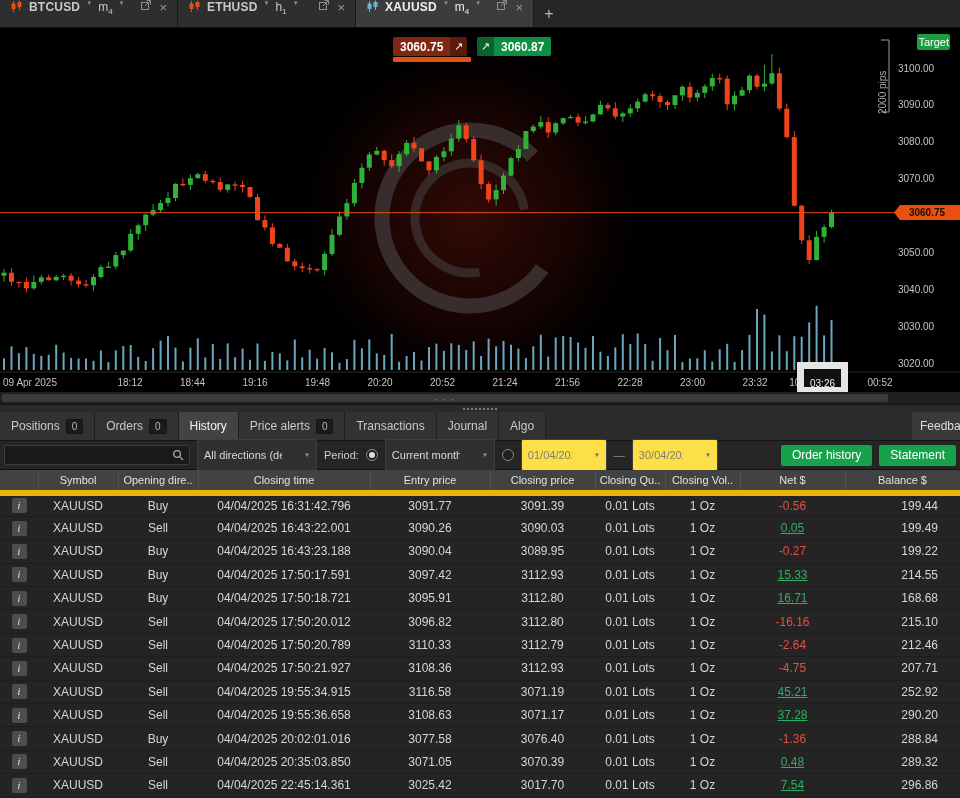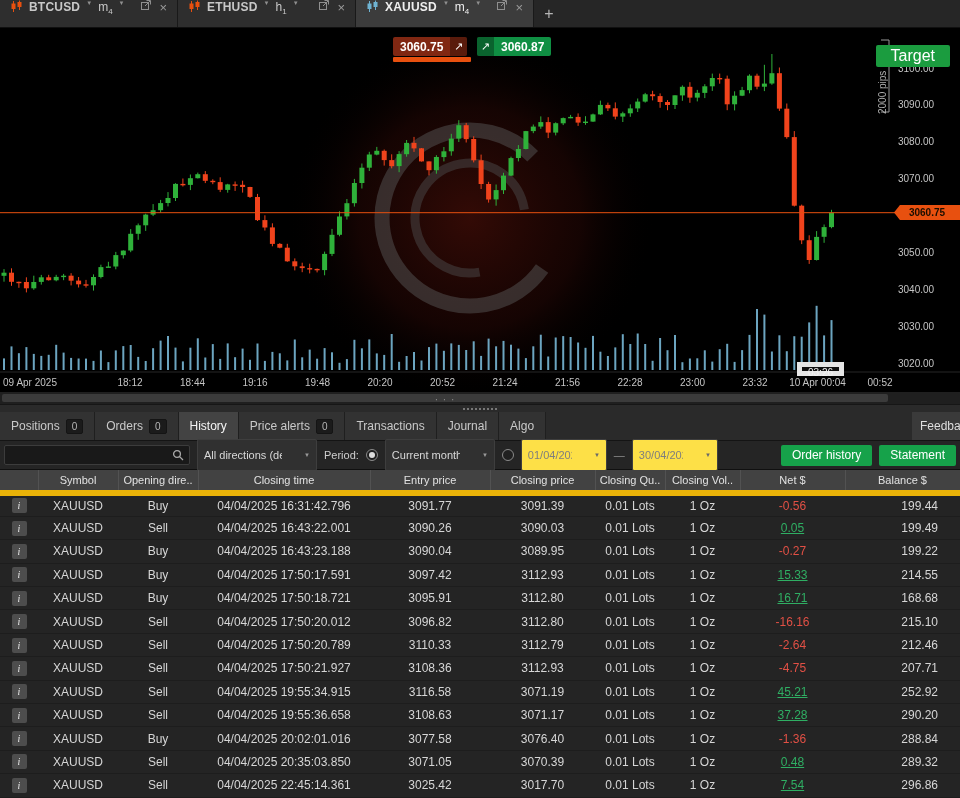--- a/index.html
+++ b/index.html
@@ -19,24 +19,24 @@
 
   
   .chart { position:relative; height:364px; background:#000; flex:0 0 auto; }
   .chart svg.plot { display:block; }
   .sell-btn, .buy-btn { position:absolute; top:9px; height:19px; display:flex; align-items:center; color:#fff; font-size:12px; font-weight:bold; border-radius:2px; overflow:hidden; }
   .sell-btn { left:393px; background:#802712; }
   .buy-btn  { left:477px; background:#0f8f43; }
   .btn-price { padding:0 7px; }
   .arrow-box { width:17px; height:19px; background:rgba(0,0,0,.3); display:flex; align-items:center; justify-content:center; font-size:11px; font-weight:normal; }
   .spread-bar { position:absolute; left:393px; top:29px; width:78px; height:5px; background:#e8500f; border-radius:1px; }
-  .target { position:absolute; right:10px; top:17px; background:#1b9c3f; color:#fff; font-size:16px; padding:2px 15px; border-radius:2px; }
+  .target { position:absolute; right:10px; top:6px; background:#1b9c3f; color:#fff; font-size:11px; padding:2px 1px; border-radius:2px; }
   .pips { position:absolute; right:72px; top:12px; height:74px; color:#b0b0b0; font-size:10px; writing-mode:vertical-rl; transform:rotate(180deg); display:flex; align-items:center; }
   .price-tag { position:absolute; right:0; top:177px; width:66px; height:15px; line-height:15px; background:#e8500f; color:#1a0e00; font-size:10px; font-weight:bold; text-align:center; clip-path:polygon(0 50%,9% 0,100% 0,100% 100%,9% 100%); }
-  .time-tag { position:absolute; left:797px; top:334px; height:14px; line-height:12px; padding:0 6px; background:#101010; border:5px solid #e5e5e5; color:#f2f2f2; font-size:10px; }
+  .time-tag { position:absolute; left:797px; top:334px; height:14px; line-height:12px; padding:9px 6px; background:#101010; border:7px solid #e5e5e5; color:#f2f2f2; font-size:10px; }
 
   
   .hscroll { height:12px; background:#1f1f1f; position:relative; flex:0 0 auto; }
   .hthumb { position:absolute; left:2px; top:2px; width:886px; height:8px; background:#3b3b3b; border-radius:2px; display:flex; align-items:center; justify-content:center; }
   .hthumb .dots::after { content:"· · ·"; color:#8d8d8d; font-size:10px; line-height:4px; letter-spacing:1px; }
   .splitter { height:8px; background:#2a2a2a; border-top:1px solid #161616; display:flex; align-items:center; justify-content:center; flex:0 0 auto; }
   .splitter .dots2 { width:34px; border-top:2px dotted #787878; }
 
   
   .ptabs { height:29px; background:#2a2a2a; display:flex; align-items:stretch; border-bottom:1px solid #141414; flex:0 0 auto; }

